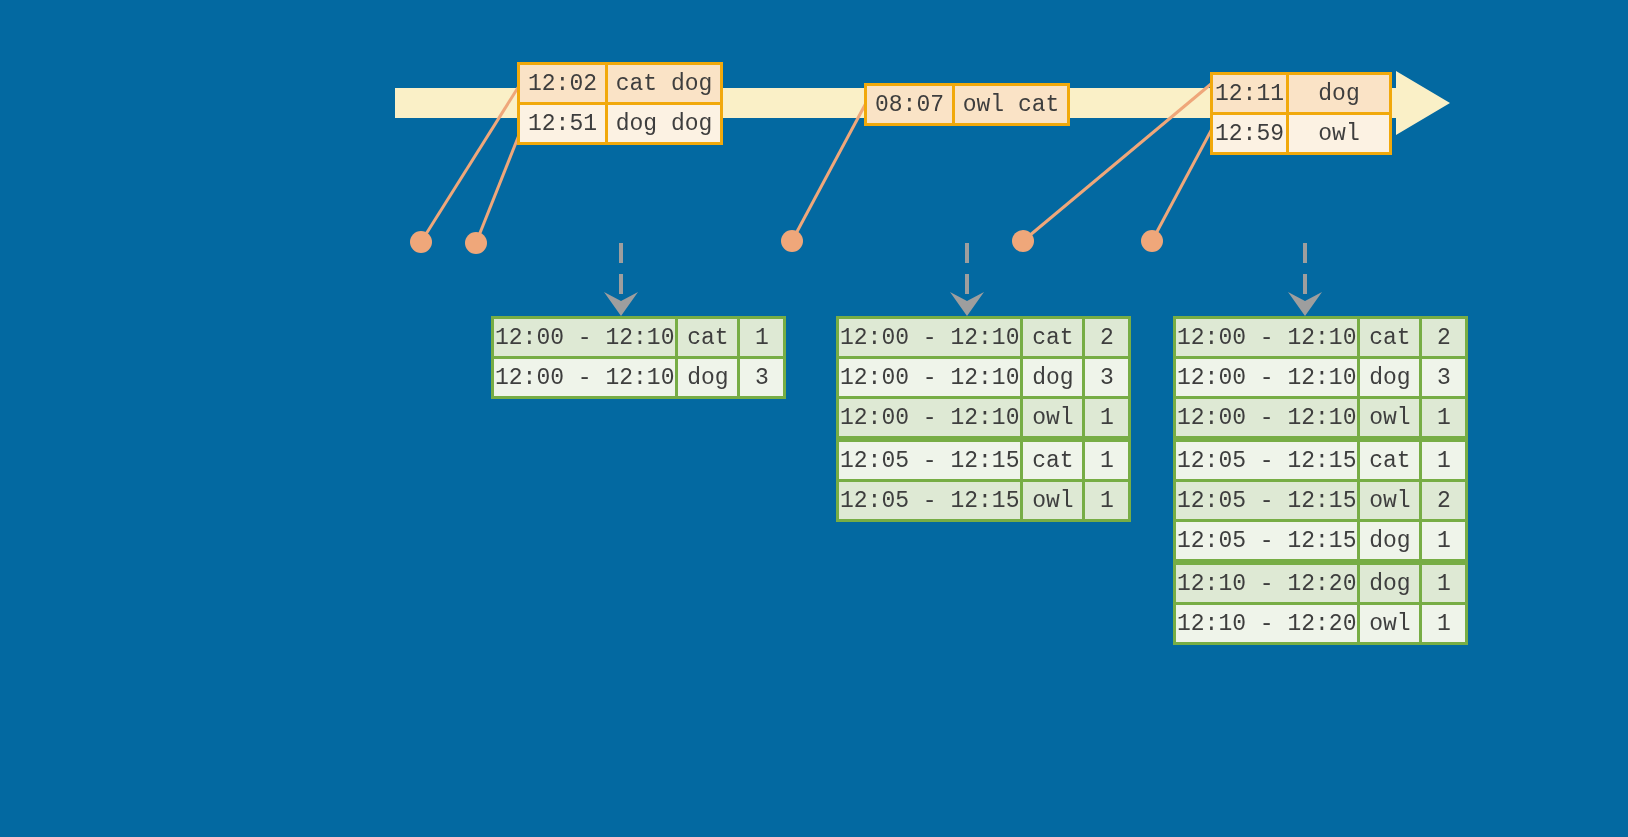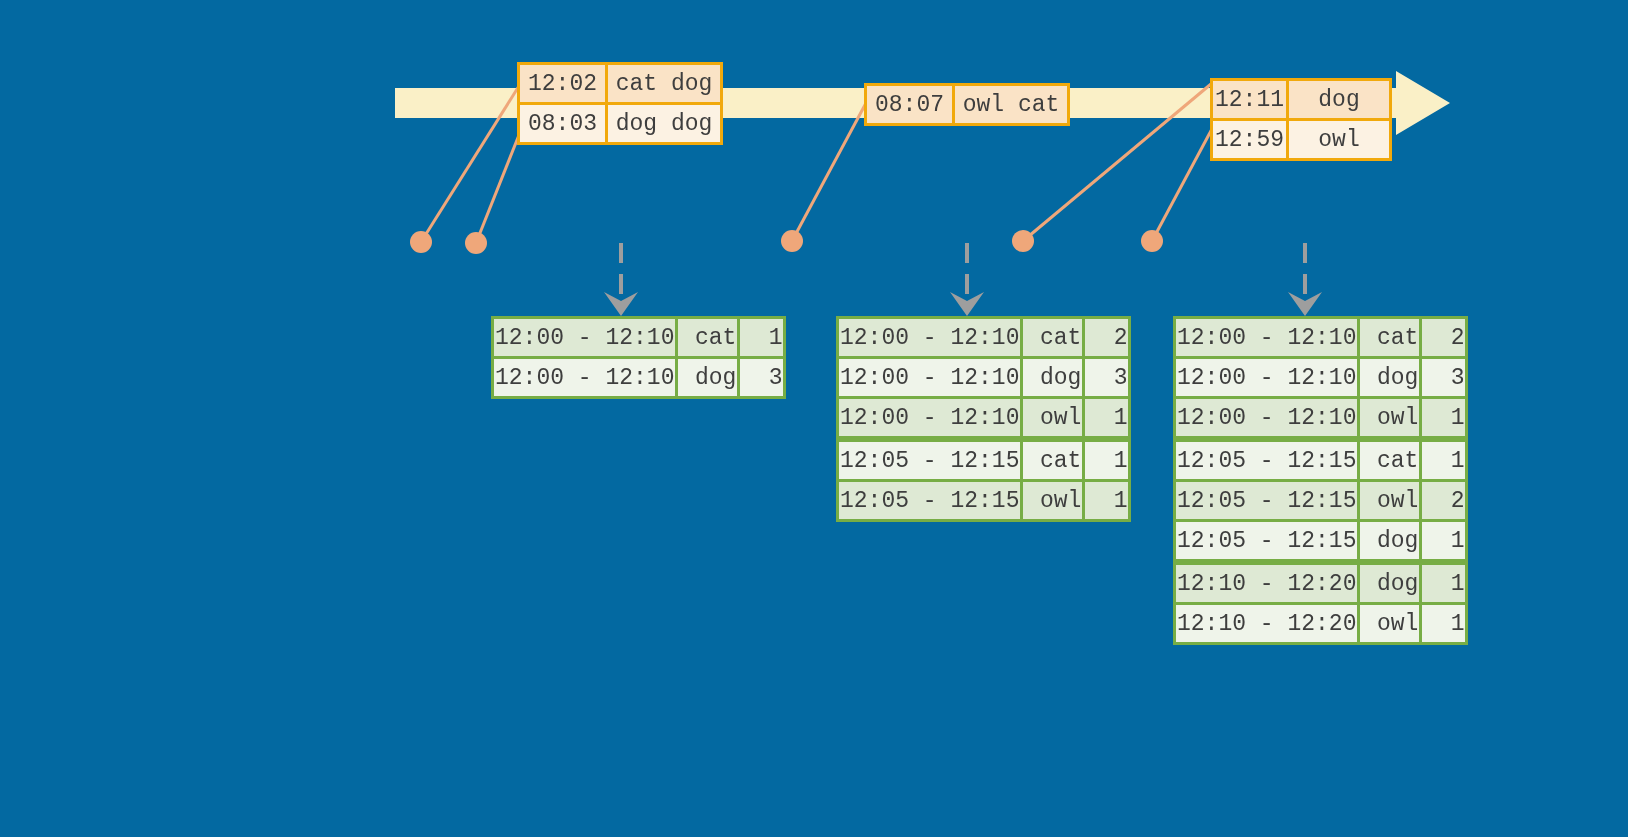--- a/index.html
+++ b/index.html
@@ -21,23 +21,23 @@
 
   .event-table td{border:3px solid #F1A90C;}
   .row-peach td{background:#FAE3C6;}
   .row-cream td{background:#FCF2E3;}
   .event-table .col-time{width:88px;}
   .event-table .col-words{width:115px;}
   #event-table-3 .col-time{width:76px;}
   #event-table-3 .col-words{width:103px;}
   #event-table-1{left:517px;top:62px;}
   #event-table-2{left:864px;top:83px;}
-  #event-table-3{left:1210px;top:78px;border-radius:26px;}
-
-  .result-table td{border:3px solid #77AD45;text-align:right;}
+  #event-table-3{left:1210px;top:72px;border-radius:26px;}
+
+  .result-table td{border:3px solid #77AD45;}
   .row-dark td{background:#DEE9D4;}
   .row-light td{background:#EFF4EA;}
   .result-table .col-window{width:152px;}
   .result-table .col-word{width:62px;}
   .result-table .col-count{width:46px;}
   .group-break td{border-top-width:6px;}
   #result-table-1{left:491px;top:316px;}
   #result-table-2{left:836px;top:316px;}
   #result-table-3{left:1173px;top:316px;}
 </style>
@@ -78,21 +78,21 @@
     <colgroup>
         <col class="col-time">
         <col class="col-words">
       </colgroup>
     <tbody>
         <tr class="row-peach">
           <td>12:02</td>
           <td>cat dog</td>
         </tr>
         <tr class="row-cream">
-          <td>08:03</td>
+          <td>12:51</td>
           <td>dog dog</td>
         </tr>
       </tbody>
   </table>
   <table id="event-table-2" class="event-table">
     <colgroup>
         <col class="col-time">
         <col class="col-words">
       </colgroup>
     <tbody>

